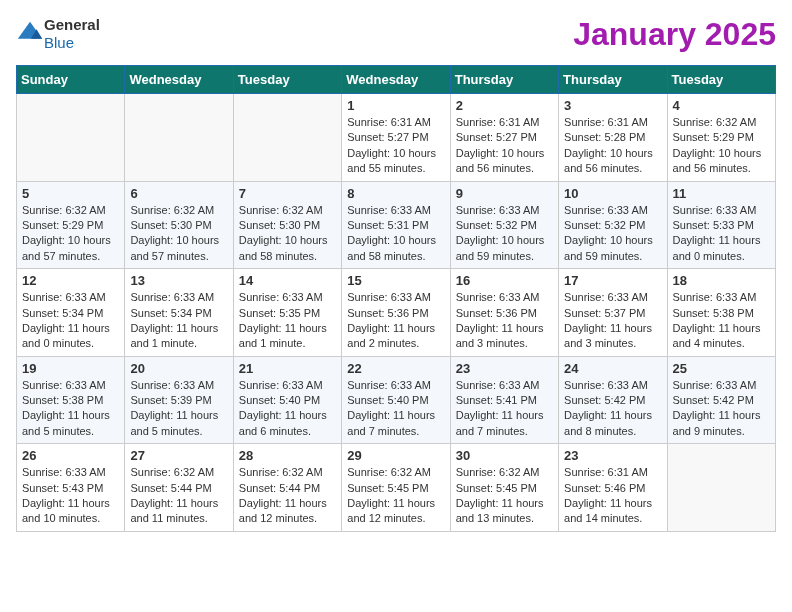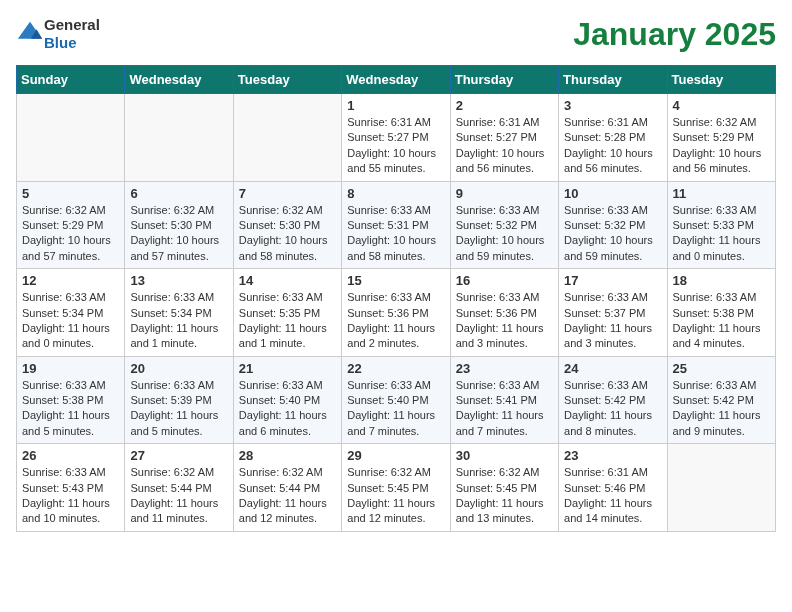--- a/index.html
+++ b/index.html
@@ -14,27 +14,27 @@
       display: flex;
       justify-content: space-between;
       align-items: flex-start;
       margin-bottom: 12px;
     }
     .logo {
       display: flex;
       align-items: center;
     }
     .logo-text-general { font-size: 15px; font-weight: bold; color: #333; }
-    .logo-text-blue { font-size: 15px; font-weight: bold; color: #1a6aad; }
+    .logo-text-blue { font-size: 15px; font-weight: normal; color: #1a6aad; }
     .logo-icon {
       width: 28px;
       height: 28px;
     }
     .title-block { text-align: right; }
-    .title-block h1 { font-size: 32px; color: #15803d; font-weight: bold; }
+    .title-block h1 { font-size: 32px; color: #a21caf; font-weight: bold; }
     .title-block h2 { font-size: 15px; color: #555; font-weight: normal; }
     .calendar {
       width: 100%;
       border-collapse: collapse;
       border: 1px solid #ccc;
     }
     .calendar th {
       background: #0f766e;
       color: #fff;
       font-size: 13px;

